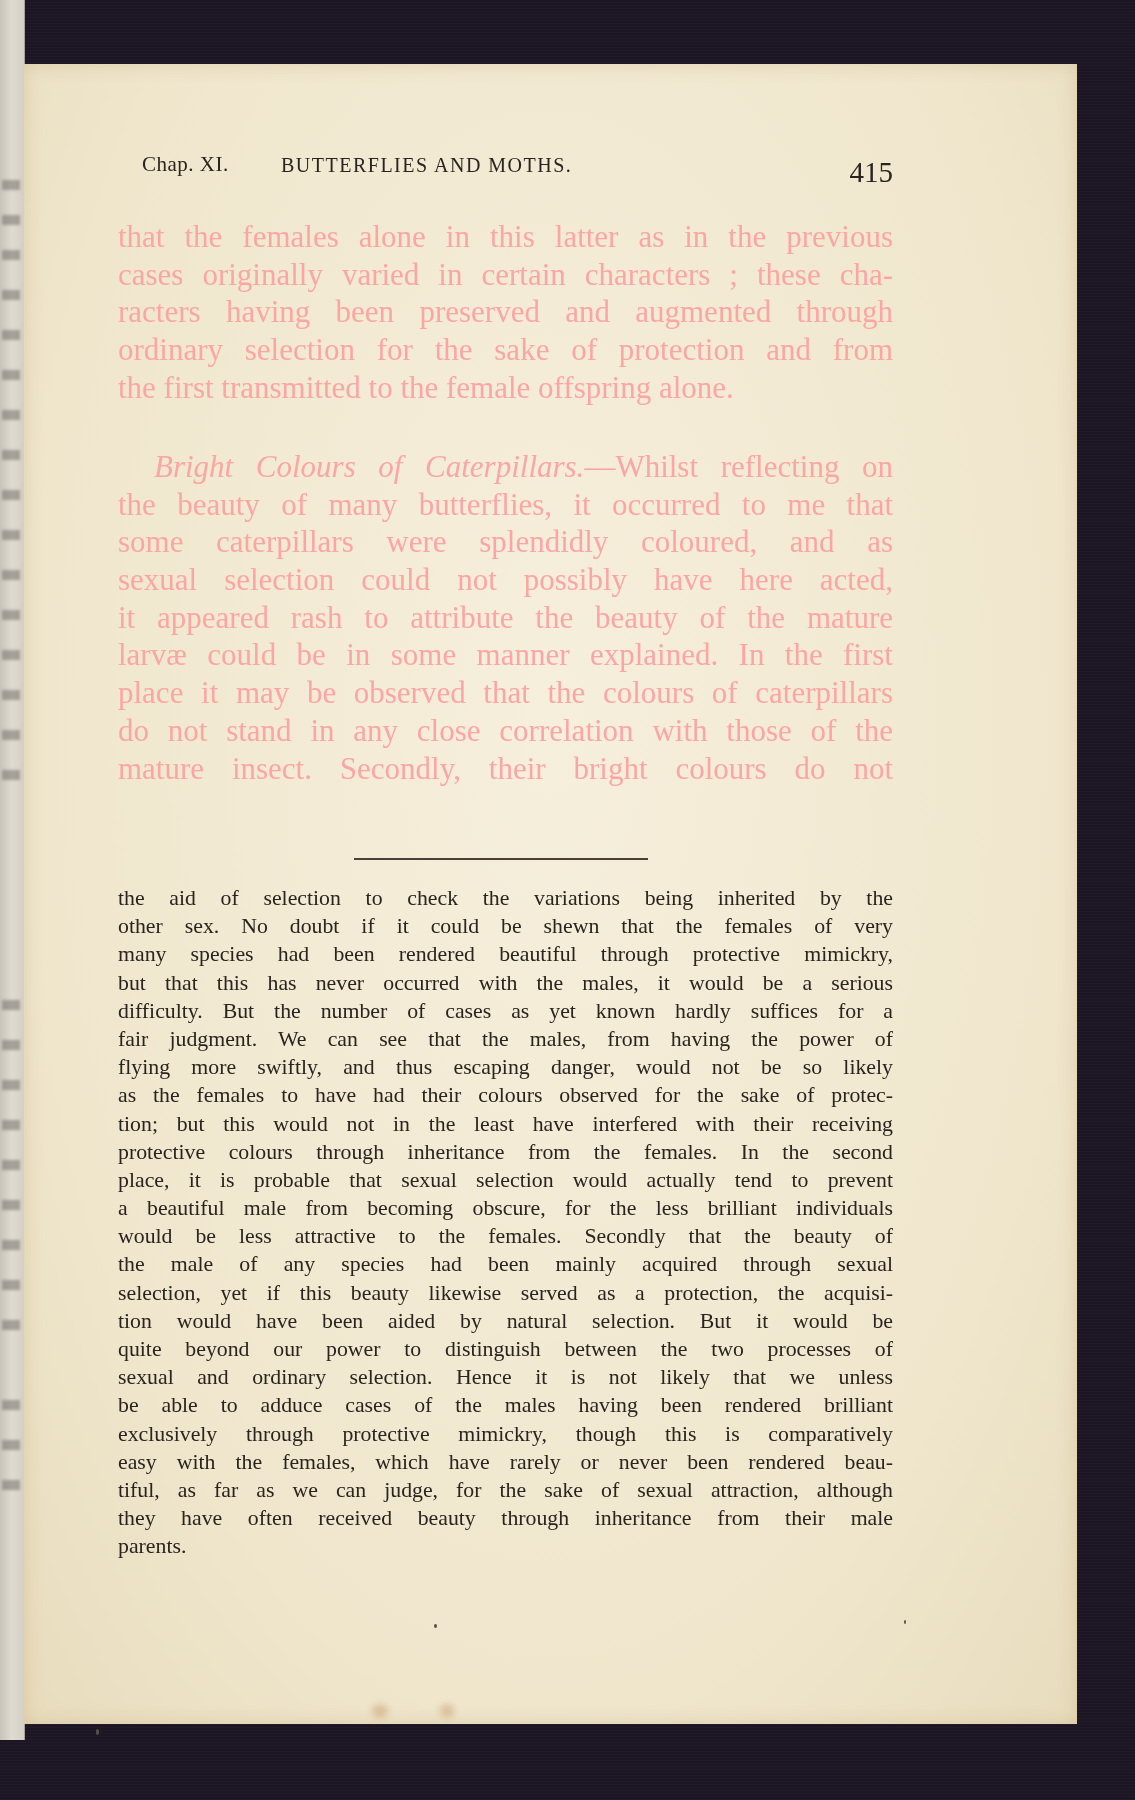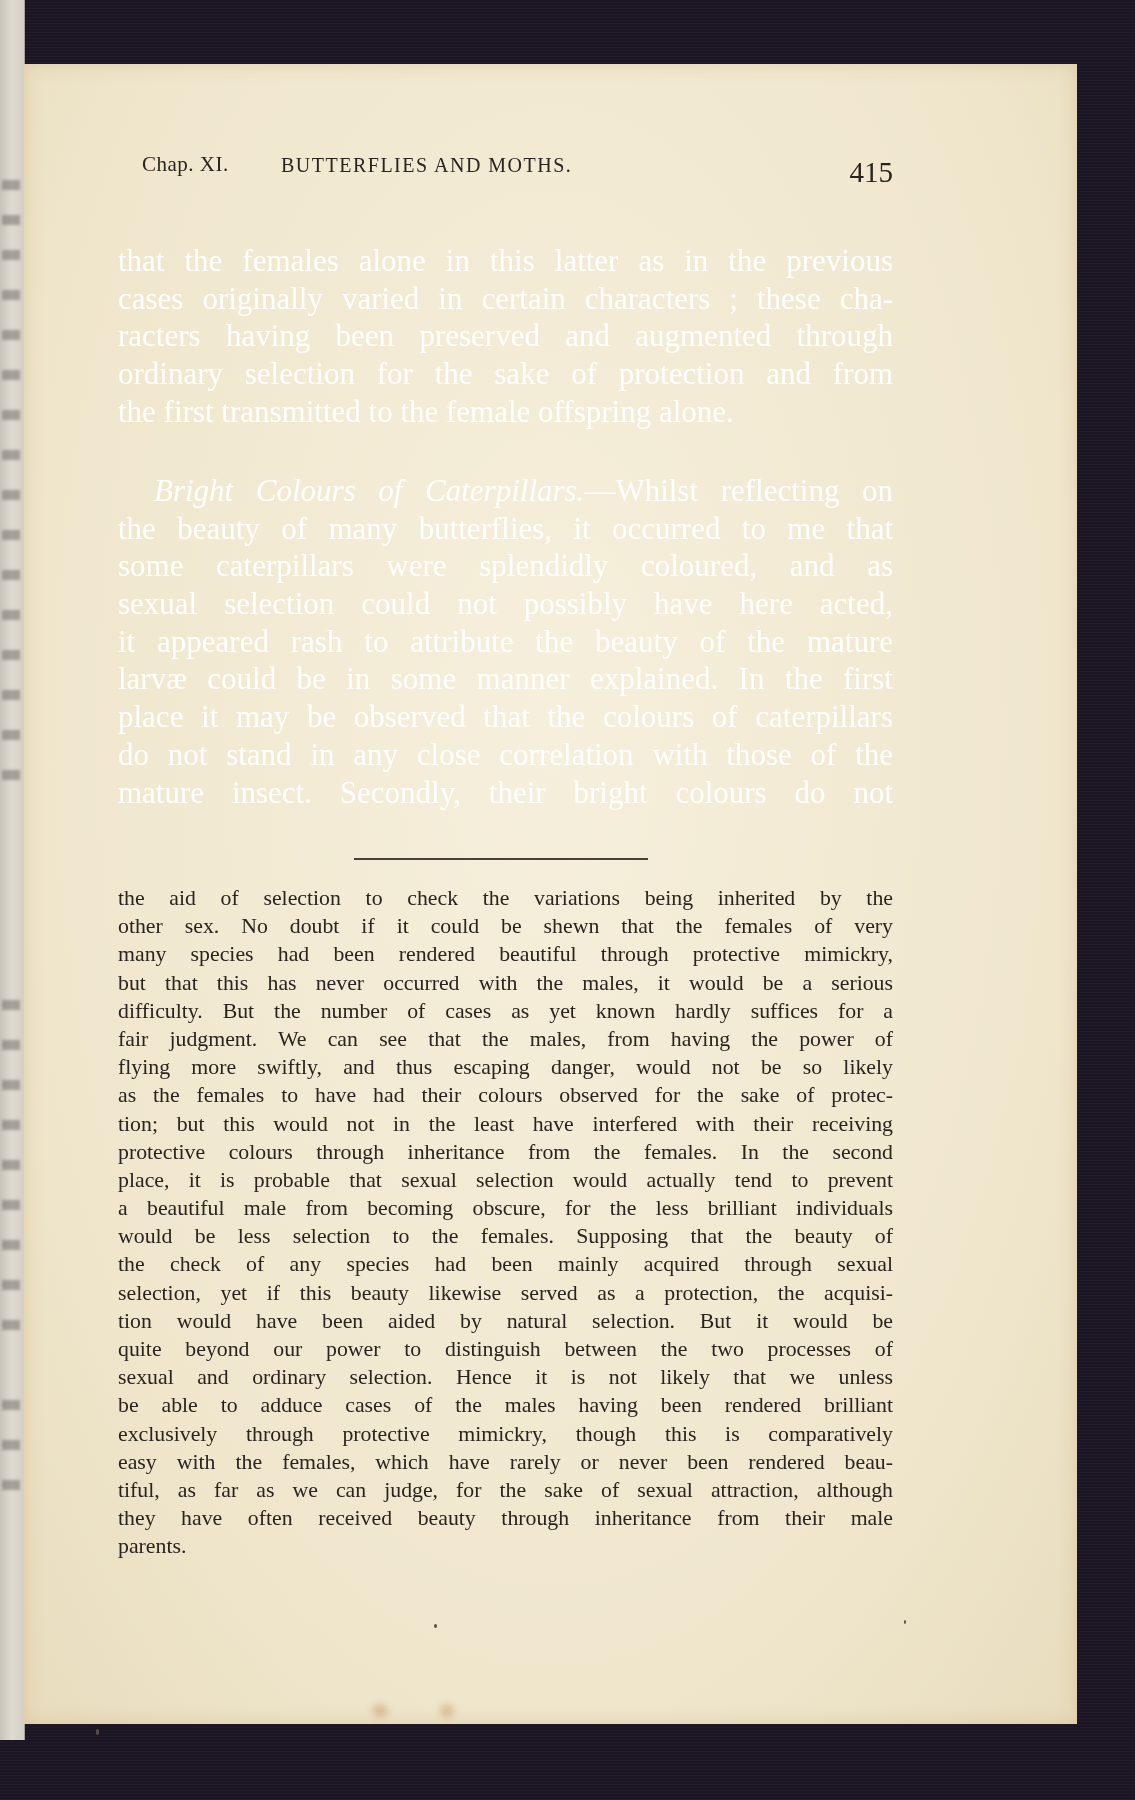--- a/index.html
+++ b/index.html
@@ -26,21 +26,21 @@
   }
   .running-head {
     position: absolute; left: 118px; top: 152px; width: 775px; height: 40px;
     color: #2a2420; font-family: "Liberation Serif", serif;
   }
   .running-head .chap { position: absolute; left: 0; top: 0; font-size: 21px; letter-spacing: 0.5px; margin-left: 24px; }
   .running-head .title { position: absolute; left: 151px; top: 2px; font-size: 20px; letter-spacing: 1.5px; margin-left: 12px; }
   .running-head .pagenum { position: absolute; right: 0; top: -4px; font-size: 29px; margin-top: 8px; }
   .body-text {
     position: absolute; left: 118px; width: 775px;
-    font-family: "Liberation Serif", serif; font-size: 31px; line-height: 37.7px; color: #ffffff; margin-top: 24px;
+    font-family: "Liberation Serif", serif; font-size: 31px; line-height: 37.7px; color: #fca5a5;
   }
   .line { display: block; text-align: justify; text-align-last: justify; white-space: nowrap; height: 37.7px; }
   .line.last { text-align-last: left; }
   .line.indent { padding-left: 36px; }
   .para1 { top: 218px; }
   .para2 { top: 448px; }
   .para2 em { font-style: italic; }
   .rule {
     position: absolute; left: 354px; top: 858px; width: 294px; height: 2px; background: #4a4038;
   }
@@ -128,22 +128,22 @@
   <span class="line">many species had been rendered beautiful through protective mimickry,</span>
   <span class="line">but that this has never occurred with the males, it would be a serious</span>
   <span class="line">difficulty. But the number of cases as yet known hardly suffices for a</span>
   <span class="line">fair judgment. We can see that the males, from having the power of</span>
   <span class="line">flying more swiftly, and thus escaping danger, would not be so likely</span>
   <span class="line">as the females to have had their colours observed for the sake of protec-</span>
   <span class="line">tion; but this would not in the least have interfered with their receiving</span>
   <span class="line">protective colours through inheritance from the females. In the second</span>
   <span class="line">place, it is probable that sexual selection would actually tend to prevent</span>
   <span class="line">a beautiful male from becoming obscure, for the less brilliant individuals</span>
-  <span class="line">would be less selection to the females. Supposing that the beauty of</span>
-  <span class="line">the check of any species had been mainly acquired through sexual</span>
+  <span class="line">would be less attractive to the females. Secondly that the beauty of</span>
+  <span class="line">the male of any species had been mainly acquired through sexual</span>
   <span class="line">selection, yet if this beauty likewise served as a protection, the acquisi-</span>
   <span class="line">tion would have been aided by natural selection. But it would be</span>
   <span class="line">quite beyond our power to distinguish between the two processes of</span>
   <span class="line">sexual and ordinary selection. Hence it is not likely that we unless</span>
   <span class="line">be able to adduce cases of the males having been rendered brilliant</span>
   <span class="line">exclusively through protective mimickry, though this is comparatively</span>
   <span class="line">easy with the females, which have rarely or never been rendered beau-</span>
   <span class="line">tiful, as far as we can judge, for the sake of sexual attraction, although</span>
   <span class="line">they have often received beauty through inheritance from their male</span>
   <span class="line last">parents.</span>

